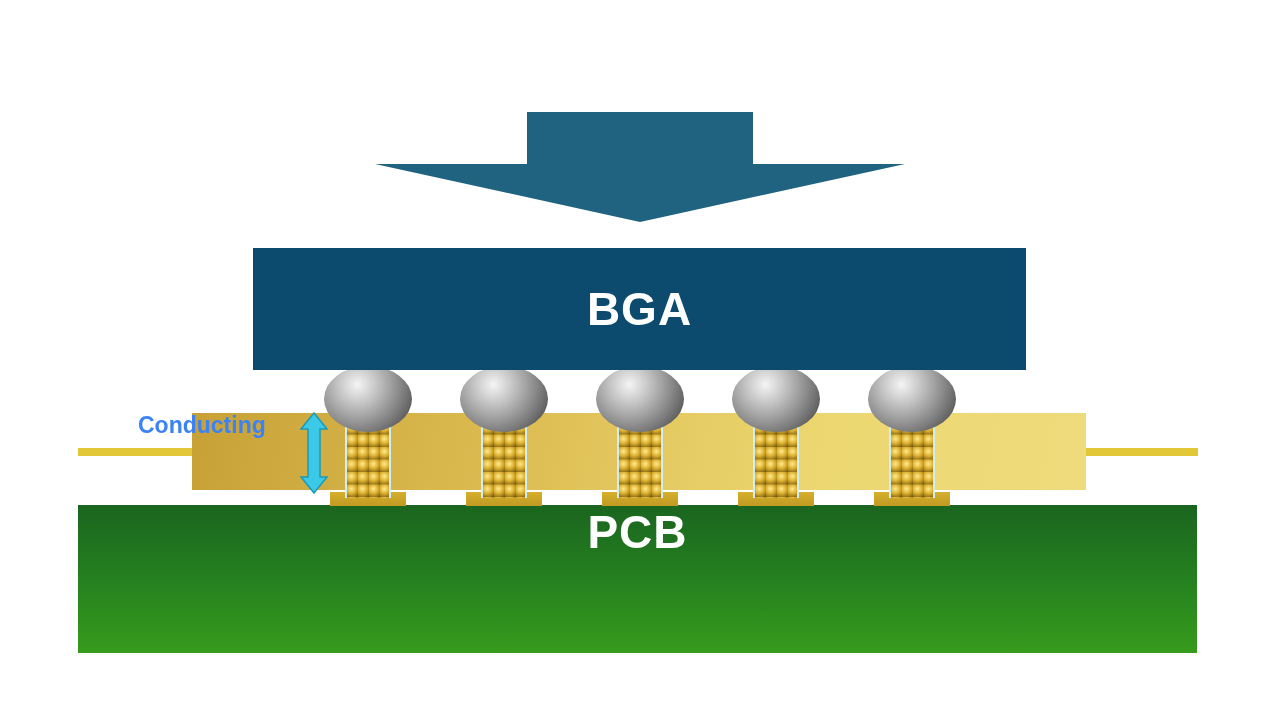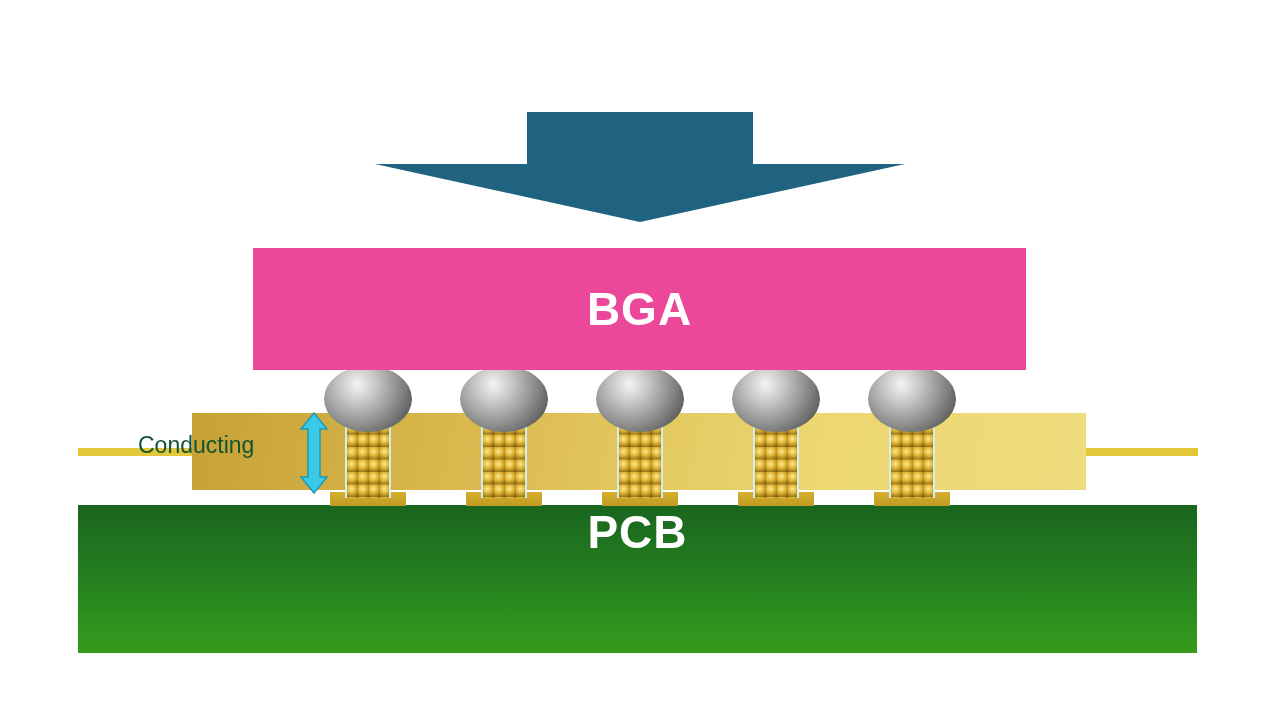--- a/index.html
+++ b/index.html
@@ -8,21 +8,21 @@
     width:1280px;height:720px;
     overflow:hidden;
     background:#ffffff;
     font-family:"Liberation Sans", sans-serif;
   }
   
   #force-arrow{position:absolute;left:375px;top:112px;width:530px;height:110px;z-index:6;}
   
   #bga{
     position:absolute;left:253px;top:248px;width:773px;height:122px;
-    background:#ec4899;z-index:5;
+    background:#0c4a6e;z-index:5;
     display:flex;align-items:center;justify-content:center;
   }
   #bga .chip-label{
     color:#ffffff;font-size:46px;font-weight:bold;letter-spacing:1px;
   }
   
   #film{
     position:absolute;left:192px;top:413px;width:894px;height:77px;z-index:2;
     background:linear-gradient(100deg,#c7a136 0%,#dcbc52 35%,#ecd770 70%,#eedb7c 100%);
   }
@@ -60,22 +60,22 @@
     border-left:2px solid #cdeef6;
     border-right:2px solid #cdeef6;
     box-sizing:border-box;
   }
   .pad{
     position:absolute;left:6px;top:126px;width:76px;height:14px;z-index:1;
     background:linear-gradient(180deg,#d6af2d 0%,#c09a22 100%);
   }
   
   #conducting-label{
-    position:absolute;left:138px;top:432px;z-index:7;
-    color:#14532d;font-size:23px;font-weight:normal;
+    position:absolute;left:138px;top:412px;z-index:7;
+    color:#3b82f6;font-size:23px;font-weight:bold;
   }
   #measure-arrow{position:absolute;left:300px;top:412px;width:28px;height:82px;z-index:7;}
 </style>
 </head>
 <body>
 
 <div id="canvas">
 
   <svg id="force-arrow" viewBox="0 0 530 110" xmlns="http://www.w3.org/2000/svg">
     <polygon points="152,0 378,0 378,52 530,52 265,110 0,52 152,52" fill="#1f6380"></polygon>

